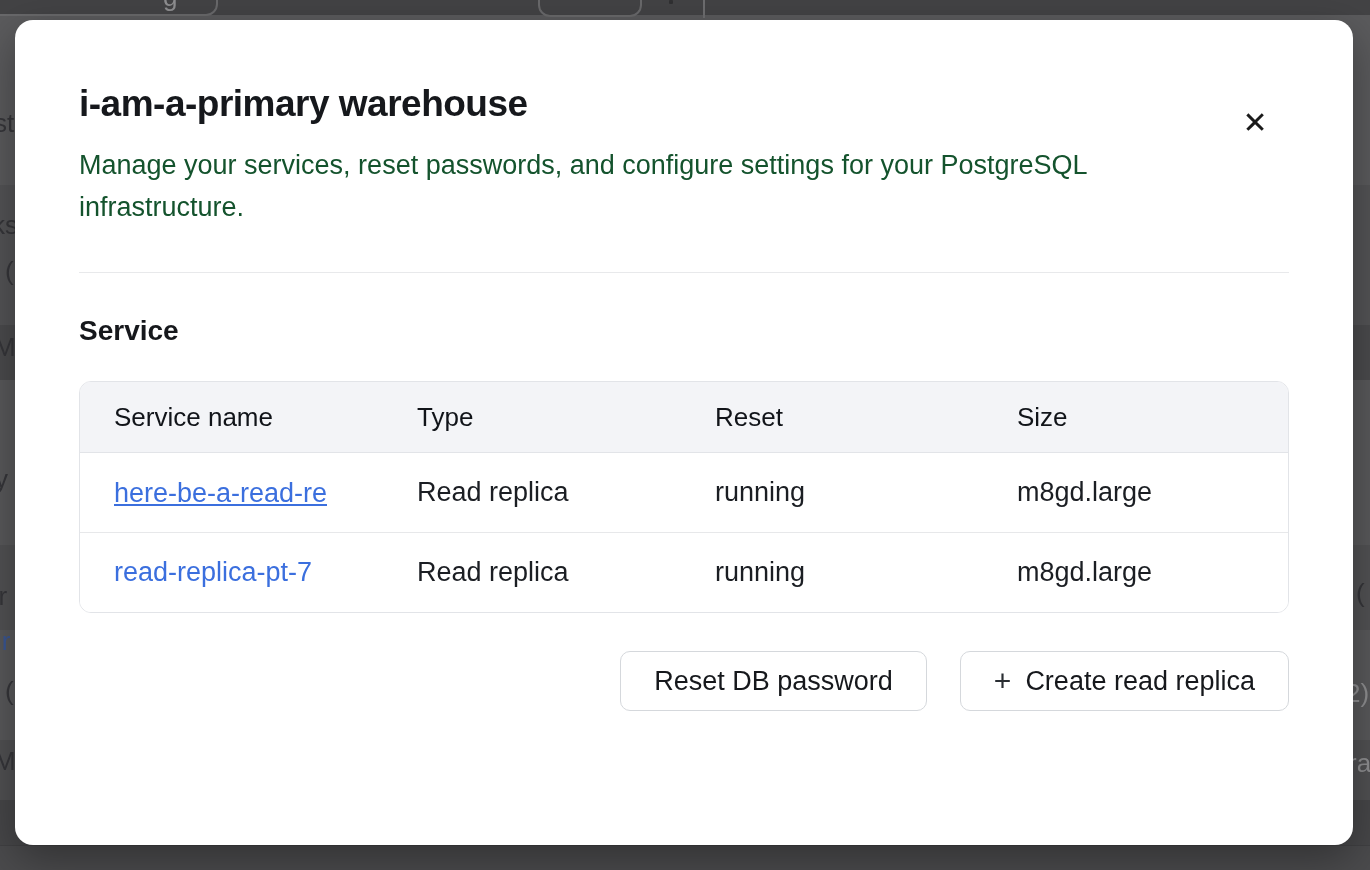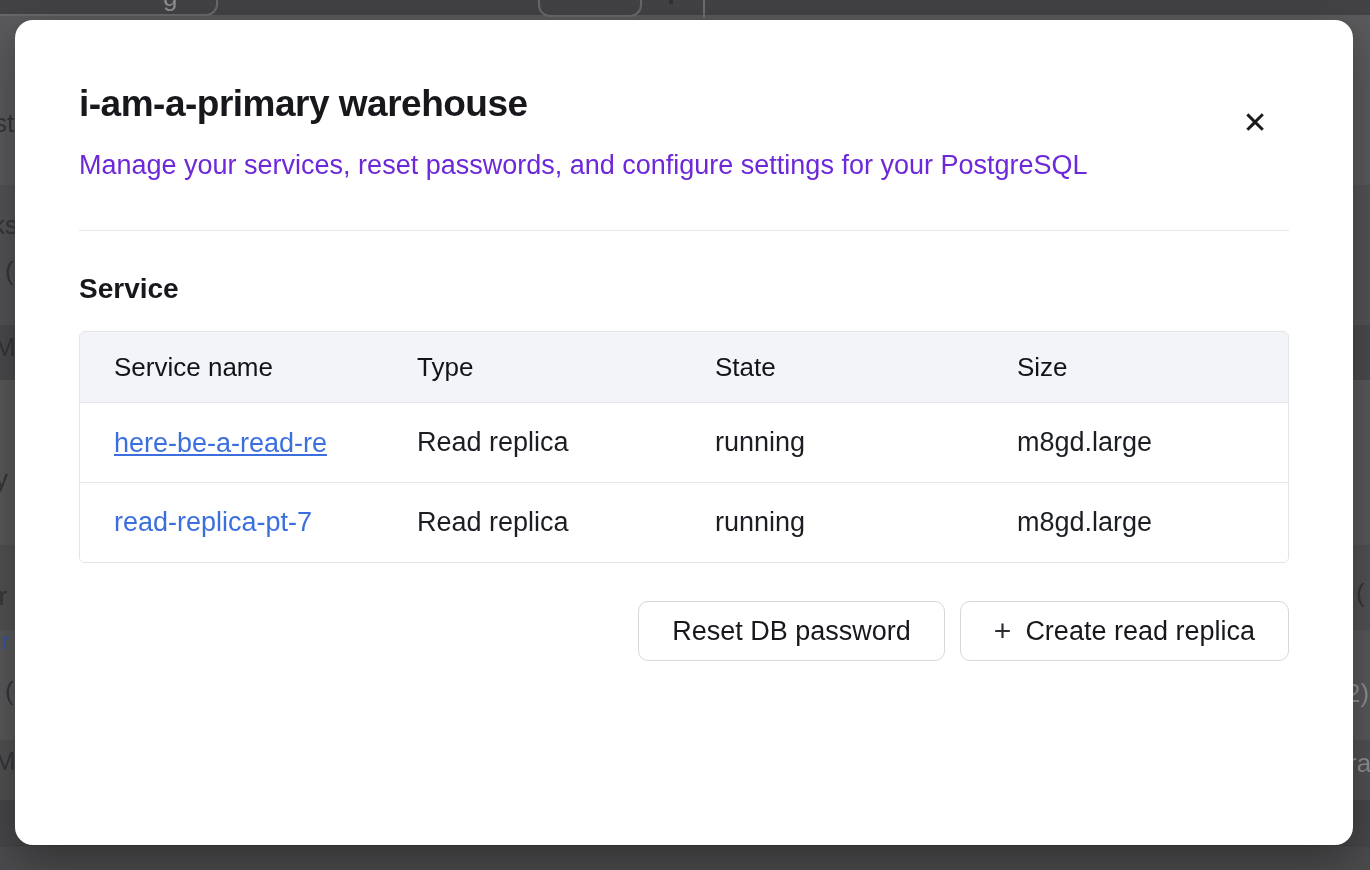--- a/index.html
+++ b/index.html
@@ -41,30 +41,30 @@
   .close-btn{
     position:absolute;top:83px;right:78px;width:40px;height:40px;
     display:flex;align-items:center;justify-content:center;
     font-size:30px;color:#1a1a1a;cursor:pointer;background:none;border:none;line-height:1;
   }
   .modal-title{
     margin:0;font-size:37px;line-height:44px;font-weight:700;
     color:#16181c;letter-spacing:-0.5px;
   }
   .modal-subtitle{
-    margin:18px 0 0 0;font-size:27px;line-height:42px;color:#6d28d9;font-weight:400;
+    margin:18px 0 0 0;font-size:27px;line-height:42px;color:#14532d;font-weight:400;
   }
   .divider{margin:44px 0 0 0;border:none;border-top:1px solid #e8e9eb;height:0;}
   .services-heading{
     margin:40px 0 0 0;font-size:28px;line-height:36px;font-weight:700;color:#16181c;
   }
 
   
   .table-wrap{
-    margin-top:24px;border:1px solid #e2e4e8;border-radius:6px;overflow:hidden;
+    margin-top:32px;border:1px solid #e2e4e8;border-radius:12px;overflow:hidden;
   }
   table{width:100%;border-collapse:collapse;table-layout:fixed;}
   col.c1{width:303px;} col.c2{width:298px;} col.c3{width:302px;} col.c4{width:auto;}
   thead th{
     background:#f3f4f7;height:70px;text-align:left;padding:0 10px 0 34px;
     font-size:26px;font-weight:500;color:#111419;border-bottom:1px solid #e2e4e8;
   }
   tbody td{
     height:79px;padding:0 10px 0 34px;font-size:27px;color:#1b1e23;
     border-bottom:1px solid #e7e8ea;background:#fff;
@@ -72,21 +72,21 @@
   tbody tr:last-child td{border-bottom:none;}
   .svc-link{
     color:#3b6fde;text-decoration:none;cursor:pointer;white-space:nowrap;
   }
   .svc-link.truncate{
     display:inline-block;max-width:242px;overflow:hidden;vertical-align:middle;text-decoration:underline;
   }
 
   
   .modal-footer{
-    margin-top:38px;display:flex;justify-content:flex-end;gap:15px;align-items:flex-end;
+    margin-top:38px;display:flex;justify-content:flex-end;gap:33px;align-items:flex-end;
   }
   .btn{
     height:60px;box-sizing:border-box;display:flex;align-items:center;justify-content:center;
     background:#fff;border:1.5px solid #d5d8dc;border-radius:10px;
     font-family:"Liberation Sans", sans-serif;
     font-size:27px;color:#16181c;padding:0 33px;cursor:pointer;
   }
   .btn .plus{font-size:30px;font-weight:300;color:#2a2e33;margin-right:14px;line-height:1;}
 </style>
 </head>
@@ -125,39 +125,39 @@
   <div class="frag light" style="left:1348px;top:750px;">ra</div>
 </div>
 
 <div class="modal">
 
   <button class="close-btn">✕</button>
 
   <h1 class="modal-title">i-am-a-primary warehouse</h1>
 
   <p class="modal-subtitle"><span>Manage your services, reset passwords, and configure settings for your PostgreSQL</span><br>
-  </p>
+  <span>infrastructure.</span></p>
 
   <hr class="divider">
 
   <h2 class="services-heading">Service</h2>
 
   <div class="table-wrap">
     <table>
       <colgroup>
           <col class="c1">
           <col class="c2">
           <col class="c3">
           <col class="c4">
         </colgroup>
       <thead>
         <tr>
           <th>Service name</th>
           <th>Type</th>
-          <th>State</th>
+          <th>Reset</th>
           <th>Size</th>
         </tr>
       </thead>
       <tbody>
         <tr>
           <td><a class="svc-link truncate">here-be-a-read-re</a></td>
           <td>Read replica</td>
           <td>running</td>
           <td>m8gd.large</td>
         </tr>

